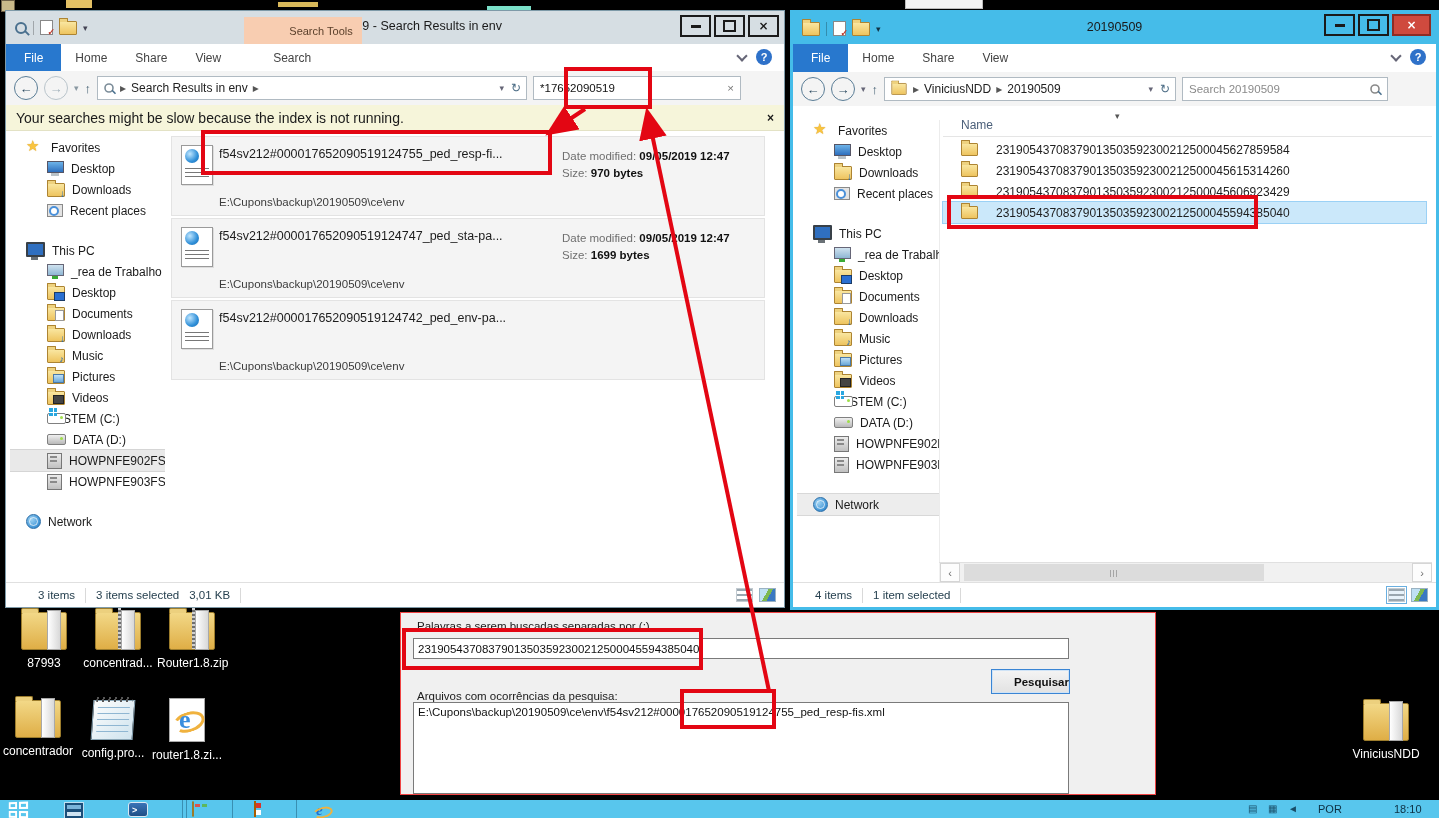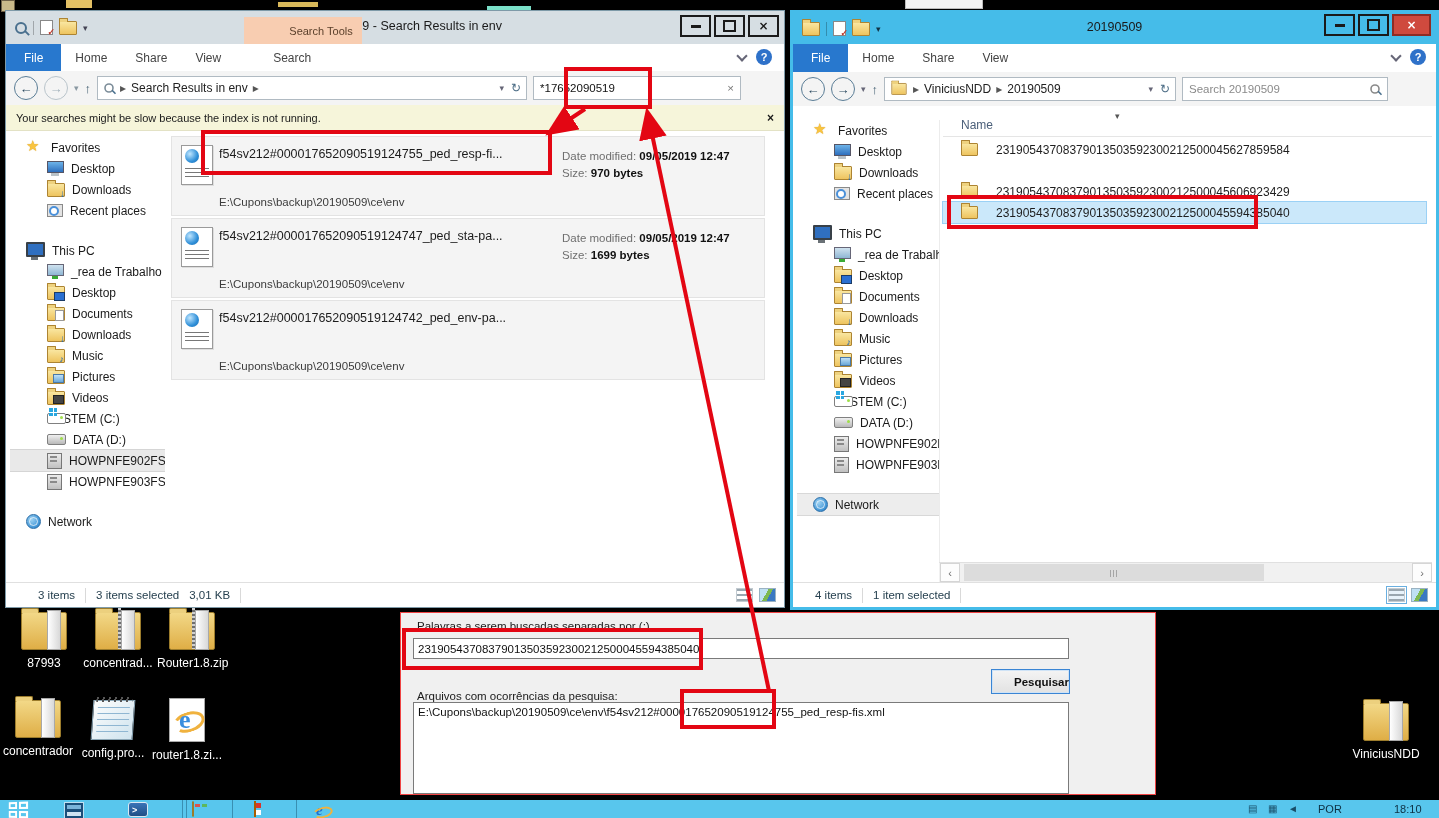--- a/index.html
+++ b/index.html
@@ -266,21 +266,21 @@
           <span style="color:#667;font-size:9px;">▾</span>
           <span style="color:#4a6b84;">↻</span>
         </div>
       </div>
       <div class="searchbox" style="width:208px;">
         <span style="color:#111;">*17652090519</span>
         <span style="margin-left:auto;color:#777;" class="gx"></span>
       </div>
     </div>
     <div class="abs" style="left:0;right:0;top:94px;height:26px;background:#f6f5da;border-bottom:1px solid #e3e2c5;display:flex;align-items:center;padding:0 10px;box-sizing:border-box;">
-      <span style="font-size:11px;">Your searches might be slow because the index is not running.</span>
+      <span style="font-size:14px;">Your searches might be slow because the index is not running.</span>
       <span style="margin-left:auto;font-weight:bold;" class="gx"></span>
     </div>
 
     <div class="abs" style="left:4px;top:126px;width:155px;bottom:26px;overflow:hidden;">
       <div class="sr">
           <span class="ic icstar"></span>
           <span>Favorites</span>
         </div>
       <div class="sr l1">
           <span class="ic icmon"></span>
@@ -522,20 +522,25 @@
 
     <div class="abs" style="left:150px;top:100px;right:4px;height:23px;border-bottom:1px solid #e5e5e5;">
       <span class="colhead" style="left:18px;top:5px;">Name</span>
       <span class="abs" style="left:172px;top:-2px;color:#555;font-size:9px;">▾</span>
 
     </div>
 
     <div class="frow" style="top:126px;">
       <span class="ic icf"></span>
       <span class="fname">23190543708379013503592300212500045627859584</span>
+
+    </div>
+    <div class="frow" style="top:147px;">
+      <span class="ic icf"></span>
+      <span class="fname">23190543708379013503592300212500045615314260</span>
 
     </div>
     <div class="frow" style="top:168px;">
       <span class="ic icf"></span>
       <span class="fname">23190543708379013503592300212500045606923429</span>
 
     </div>
     <div class="frow sel" style="top:189px;">
       <span class="ic icf"></span>
       <span class="fname">23190543708379013503592300212500045594385040</span>

